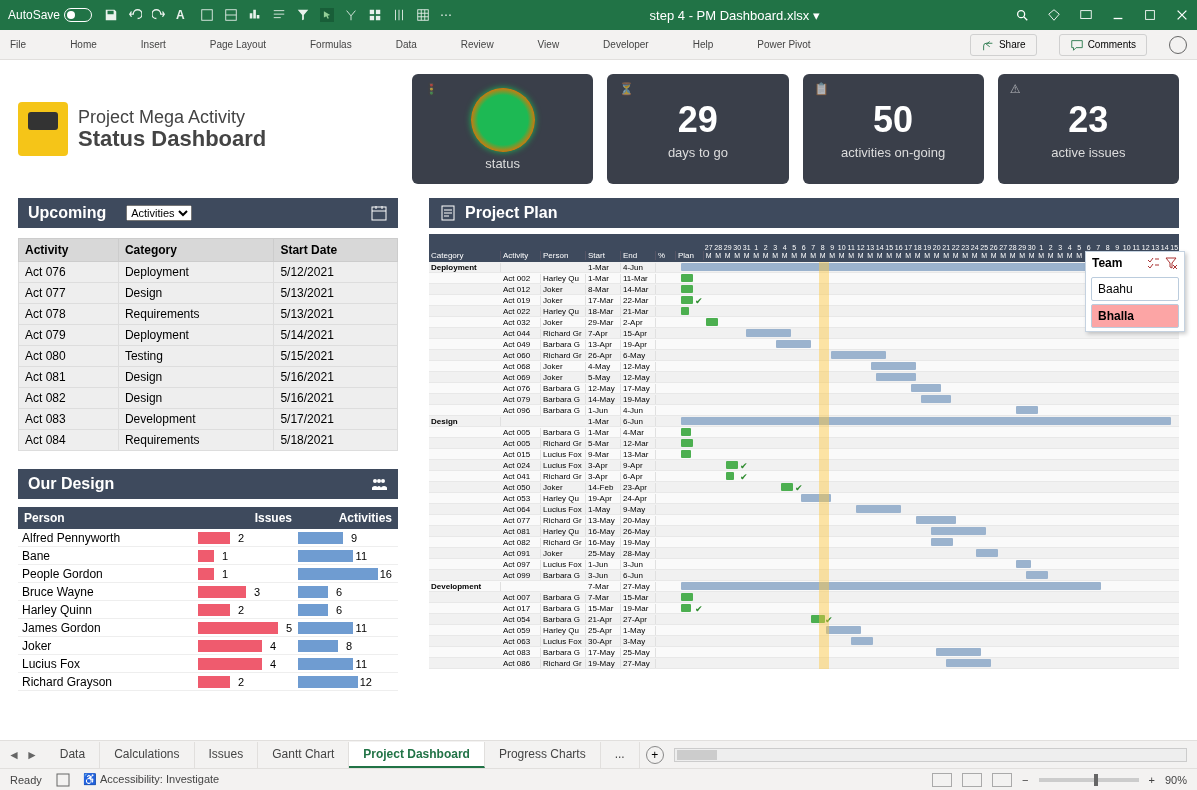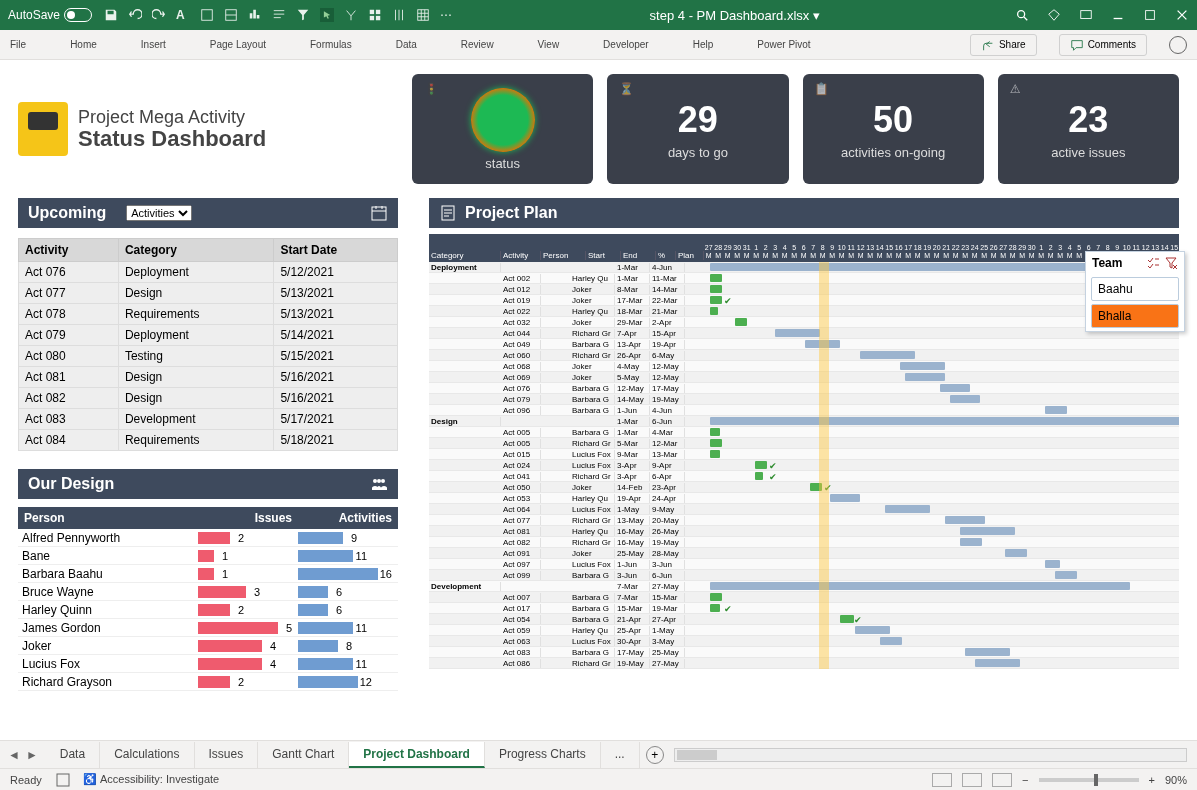--- a/index.html
+++ b/index.html
@@ -71,36 +71,36 @@
 .gantt-hdr { background: #3e4a5d; color: #fff; height: 28px; display: flex; align-items: flex-end; padding: 0 0 2px 0; font-size: 8px; }
 .gantt-hdr .cols { display: flex; }
 .gantt-hdr .c { border-right: 1px solid #556; padding: 0 2px; }
 .g-days { flex:1; display:flex; font-size:7px; line-height:8px; overflow:hidden; }
 .g-days span { width:10px; text-align:center; }
 .gr { display: flex; height: 11px; border-bottom: 1px solid #e8e8e8; align-items: center; background: #fafafa; }
 .gr:nth-child(odd){ background:#f1f1f1; }
 .gr .c { border-right: 1px solid #e0e0e0; font-size: 8px; padding: 0 2px; overflow: hidden; white-space: nowrap; }
 .gr .cat { width: 72px; font-weight: 700; }
 .gr .act { width: 40px; }
-.gr .per { width: 45px; margin-left: 29px; }
+.gr .per { width: 45px; }
 .gr .st { width: 35px; }
 .gr .en { width: 35px; }
 .gr .pct { width: 20px; }
 .gr .bar-area { flex: 1; position: relative; height: 9px; }
 .gbar { position: absolute; height: 8px; background: #9bb3ce; border-radius: 1px; top: 0; }
 .gbar.g { background: #4caf50; width: 12px; }
 .gchk { position:absolute; color:#2e8b2e; font-size:9px; }
 .today-line { position: absolute; top: 0; bottom: 0; width: 10px; background: rgba(255,200,60,.45); left: 390px; z-index: 1; }
 
 
 .slicer { position: absolute; right: 12px; top: 150px; width: 100px; background: #fff; border: 1px solid #c5d2e0; box-shadow: 2px 2px 4px rgba(0,0,0,.2); z-index: 20; font-size: 12px; margin-top: 41px; }
 .slicer .sh { display: flex; align-items: center; padding: 4px 6px; font-weight: 700; gap: 4px; }
 .slicer .sh .ico { margin-left: auto; width: 14px; height: 14px; }
 .slicer .opt { margin: 3px 5px; padding: 4px 6px; border: 1px solid #bcd; border-radius: 2px; }
-.slicer .opt.sel { background: #f97316; }
+.slicer .opt.sel { background: #fca5a5; font-weight: bold; }
 
 
 .tabs { position: absolute; bottom: 22px; left: 0; right: 0; height: 28px; background: #f3f2f1; border-top: 1px solid #e1dfdd; display: flex; align-items: center; font-size: 12px; }
 .tabs .nav { display: flex; gap: 6px; padding: 0 8px; color: #666; }
 .tabs .tab { padding: 5px 14px; border-right: 1px solid #e1dfdd; cursor: pointer; color: #444; }
 .tabs .tab.active { background: #fff; border-bottom: 2px solid #217346; color: #217346; font-weight: 600; }
 .tabs .plus { width: 18px; height: 18px; border: 1px solid #888; border-radius: 50%; margin-left: 6px; display:flex;align-items:center;justify-content:center; }
 .tabs .hscroll { flex:1; margin: 0 10px; height: 14px; background: #eee; border:1px solid #ccc; position:relative; }
 .tabs .hscroll .thumb { position:absolute; left:2px; top:1px; width: 40px; height:10px; background:#ccc; }
 
@@ -388,21 +388,21 @@
     <div class="cell">
             <div class="bar i" style="width:16px"></div>
             <div class="num">1</div>
           </div>
     <div class="cell">
             <div class="bar a" style="width:55px"></div>
             <div class="num">11</div>
           </div>
         </div>
         <div class="ppl-row">
-          <div class="nm">Barbara Baahu</div>
+          <div class="nm">People Gordon</div>
     <div class="cell">
             <div class="bar i" style="width:16px"></div>
             <div class="num">1</div>
           </div>
     <div class="cell">
             <div class="bar a" style="width:80px"></div>
             <div class="num">16</div>
           </div>
         </div>
         <div class="ppl-row">

